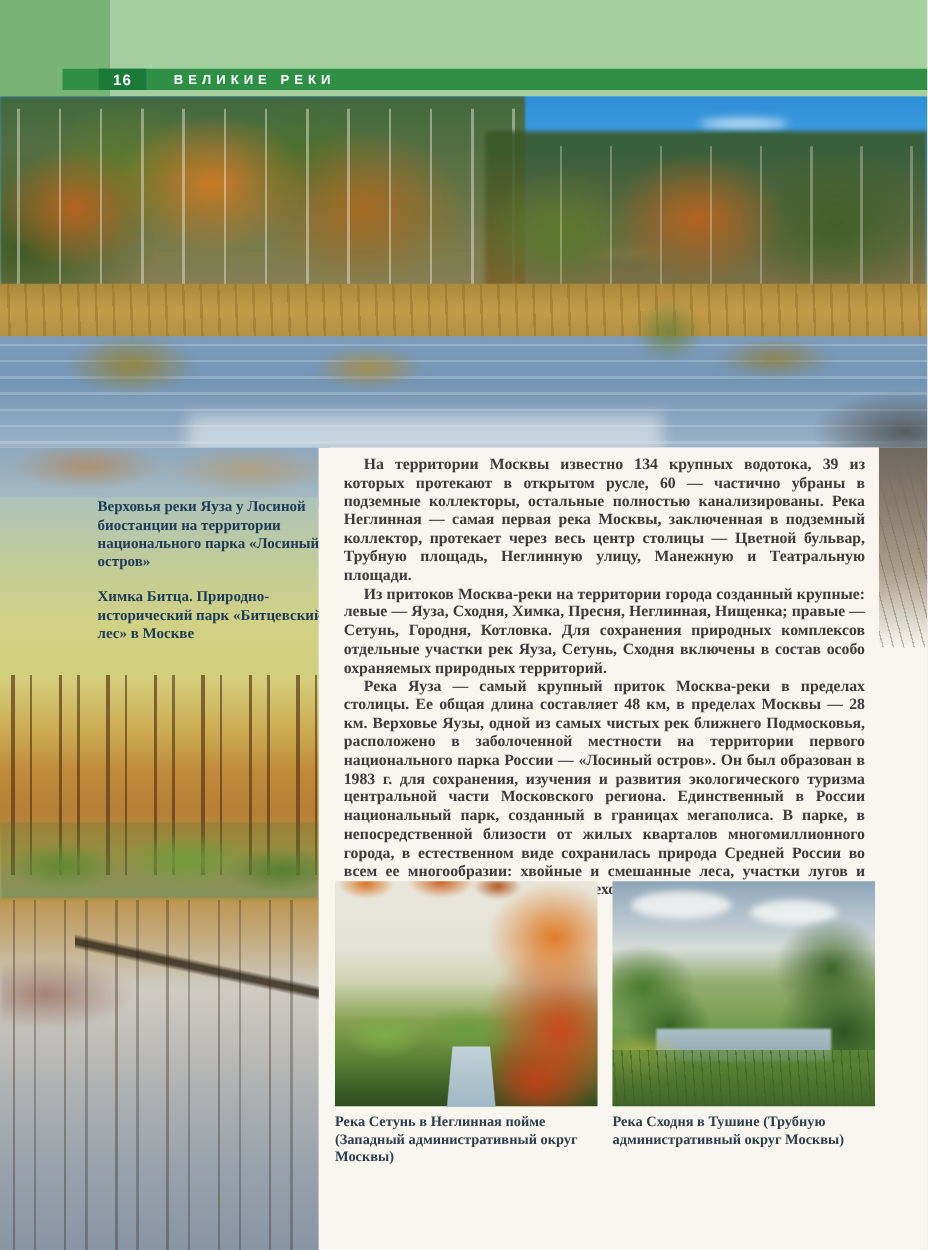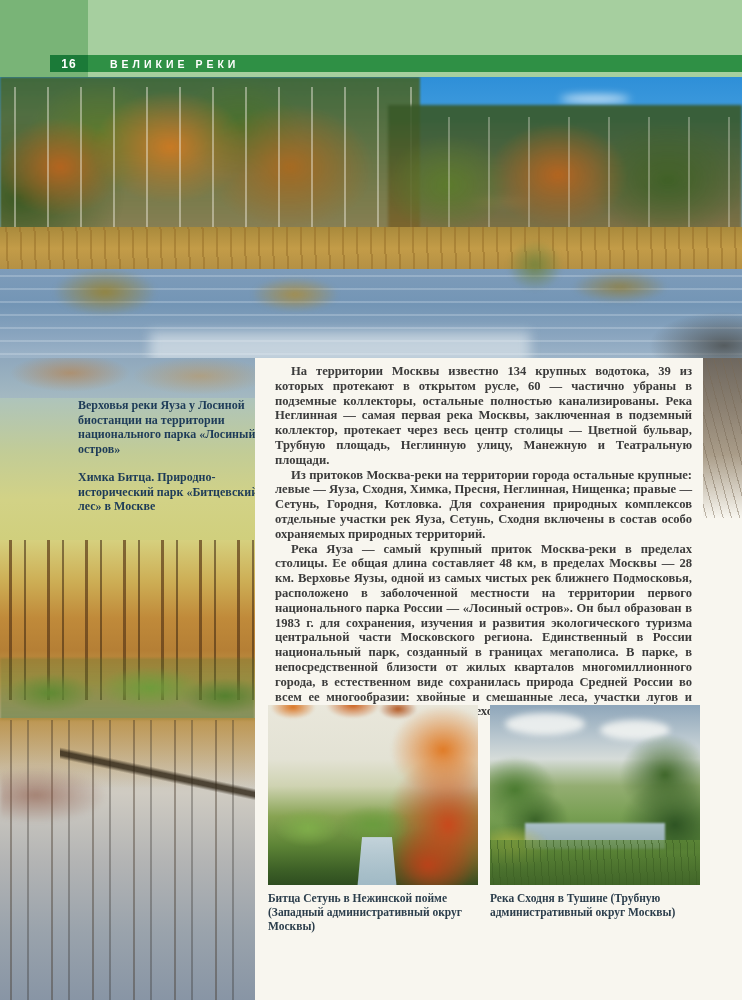--- a/index.html
+++ b/index.html
@@ -11,21 +11,21 @@
   
   .header-band{position:absolute;left:0;top:0;width:742px;height:77px;background:#a6cf9f;}
   .left-strip{position:absolute;left:0;top:0;width:88px;height:77px;background:#79b477;}
   .header-bar{
     position:absolute;left:50px;top:55px;right:0;height:17px;background:#2f9045;
     display:flex;align-items:center;
     font-family:"Liberation Sans","DejaVu Sans",sans-serif;color:#fff;
   }
   .page-num{
     width:38px;height:17px;background:#1b7a38;display:flex;align-items:center;justify-content:center;
-    font-size:12px;font-weight:bold;letter-spacing:1px;
+    font-size:12px;font-weight:bold;letter-spacing:1px;margin-left:29px;
   }
   .section-title{margin-left:22px;font-size:10.5px;font-weight:600;letter-spacing:4px;}
   
   .top-photo{position:absolute;left:0;top:77px;width:742px;height:281px;overflow:hidden;
     background:linear-gradient(180deg,#2e8fd8 0%,#4aa3e0 22%,#7fc0ea 48%,#a9d3ec 60%,#8fb3c8 66%,#7f9cb8 100%);}
   .tp-cloud{position:absolute;background:rgba(255,255,255,.75);border-radius:50%;filter:blur(4px);}
   .tp-trees-left{position:absolute;left:0;top:0;width:420px;height:170px;
     background:
       radial-gradient(90px 70px at 60px 90px,#b4641f 0%,rgba(180,100,31,0) 70%),
       radial-gradient(110px 80px at 170px 70px,#c97a24 0%,rgba(201,122,36,0) 70%),
@@ -204,21 +204,21 @@
       <div class="lcf-gold"></div>
       <div class="lcf-reflect"></div>
       <div class="lcf-branch"></div>
       <div class="lcf-litter"></div>
     </div>
   </div>
 
   <div class="text-panel">
     <div class="inner">
       <p>На территории Москвы известно 134 крупных водотока, 39 из которых протекают в открытом русле, 60 — частично убраны в подземные коллекторы, остальные полностью канализированы. Река Неглинная — самая первая река Москвы, заключенная в подземный коллектор, протекает через весь центр столицы — Цветной бульвар, Трубную площадь, Неглинную улицу, Манежную и Театральную площади.</p>
-      <p>Из притоков Москва-реки на территории города остальные крупные: левые — Яуза, Сходня, Химка, Пресня, Неглинная, Нищенка; правые — Сетунь, Городня, Котловка. Для сохранения природных комплексов отдельные участки рек Яуза, Сетунь, Сходня включены в состав особо охраняемых природных территорий.</p>
+      <p>Из притоков Москва-реки на территории города созданный крупные: левые — Яуза, Сходня, Химка, Пресня, Неглинная, Нищенка; правые — Сетунь, Городня, Котловка. Для сохранения природных комплексов отдельные участки рек Яуза, Сетунь, Сходня включены в состав особо охраняемых природных территорий.</p>
       <p>Река Яуза — самый крупный приток Москва-реки в пределах столицы. Ее общая длина составляет 48 км, в пределах Москвы — 28 км. Верховье Яузы, одной из самых чистых рек ближнего Подмосковья, расположено в заболоченной местности на территории первого национального парка России — «Лосиный остров». Он был образован в 1983 г. для сохранения, изучения и развития экологического туризма центральной части Московского региона. Единственный в России национальный парк, созданный в границах мегаполиса. В парке, в непосредственной близости от жилых кварталов многомиллионного города, в естественном виде сохранилась природа Средней России во всем ее многообразии: хвойные и смешанные леса, участки лугов и верховых болот, истоки р. Яуза и Пехорка.</p>
     </div>
   </div>
 
   <div class="bphoto bp-left">
     <div class="bpl-top-leaves"></div>
     <div class="bpl-orange"></div>
     <div class="bpl-bush"></div>
     <div class="bpl-stream"></div>
   </div>
@@ -226,16 +226,16 @@
   <div class="bphoto bp-right">
     <div class="bpr-cloud" style="left:15px;top:8px;width:80px;height:22px;"></div>
     <div class="bpr-cloud" style="left:110px;top:15px;width:70px;height:20px;"></div>
     <div class="bpr-trees-l"></div>
     <div class="bpr-trees-r"></div>
     <div class="bpr-river"></div>
     <div class="bpr-yellow"></div>
     <div class="bpr-reeds"></div>
   </div>
 
-  <div class="bcap bc-left">Битца Сетунь в Нежинской пойме (Западный административный округ Москвы)</div>
+  <div class="bcap bc-left">Река Сетунь в Неглинная пойме (Западный административный округ Москвы)</div>
   <div class="bcap bc-right">Река Сходня в Тушине (Трубную административный округ Москвы)</div>
 
 </div>
 
 </body></html>

